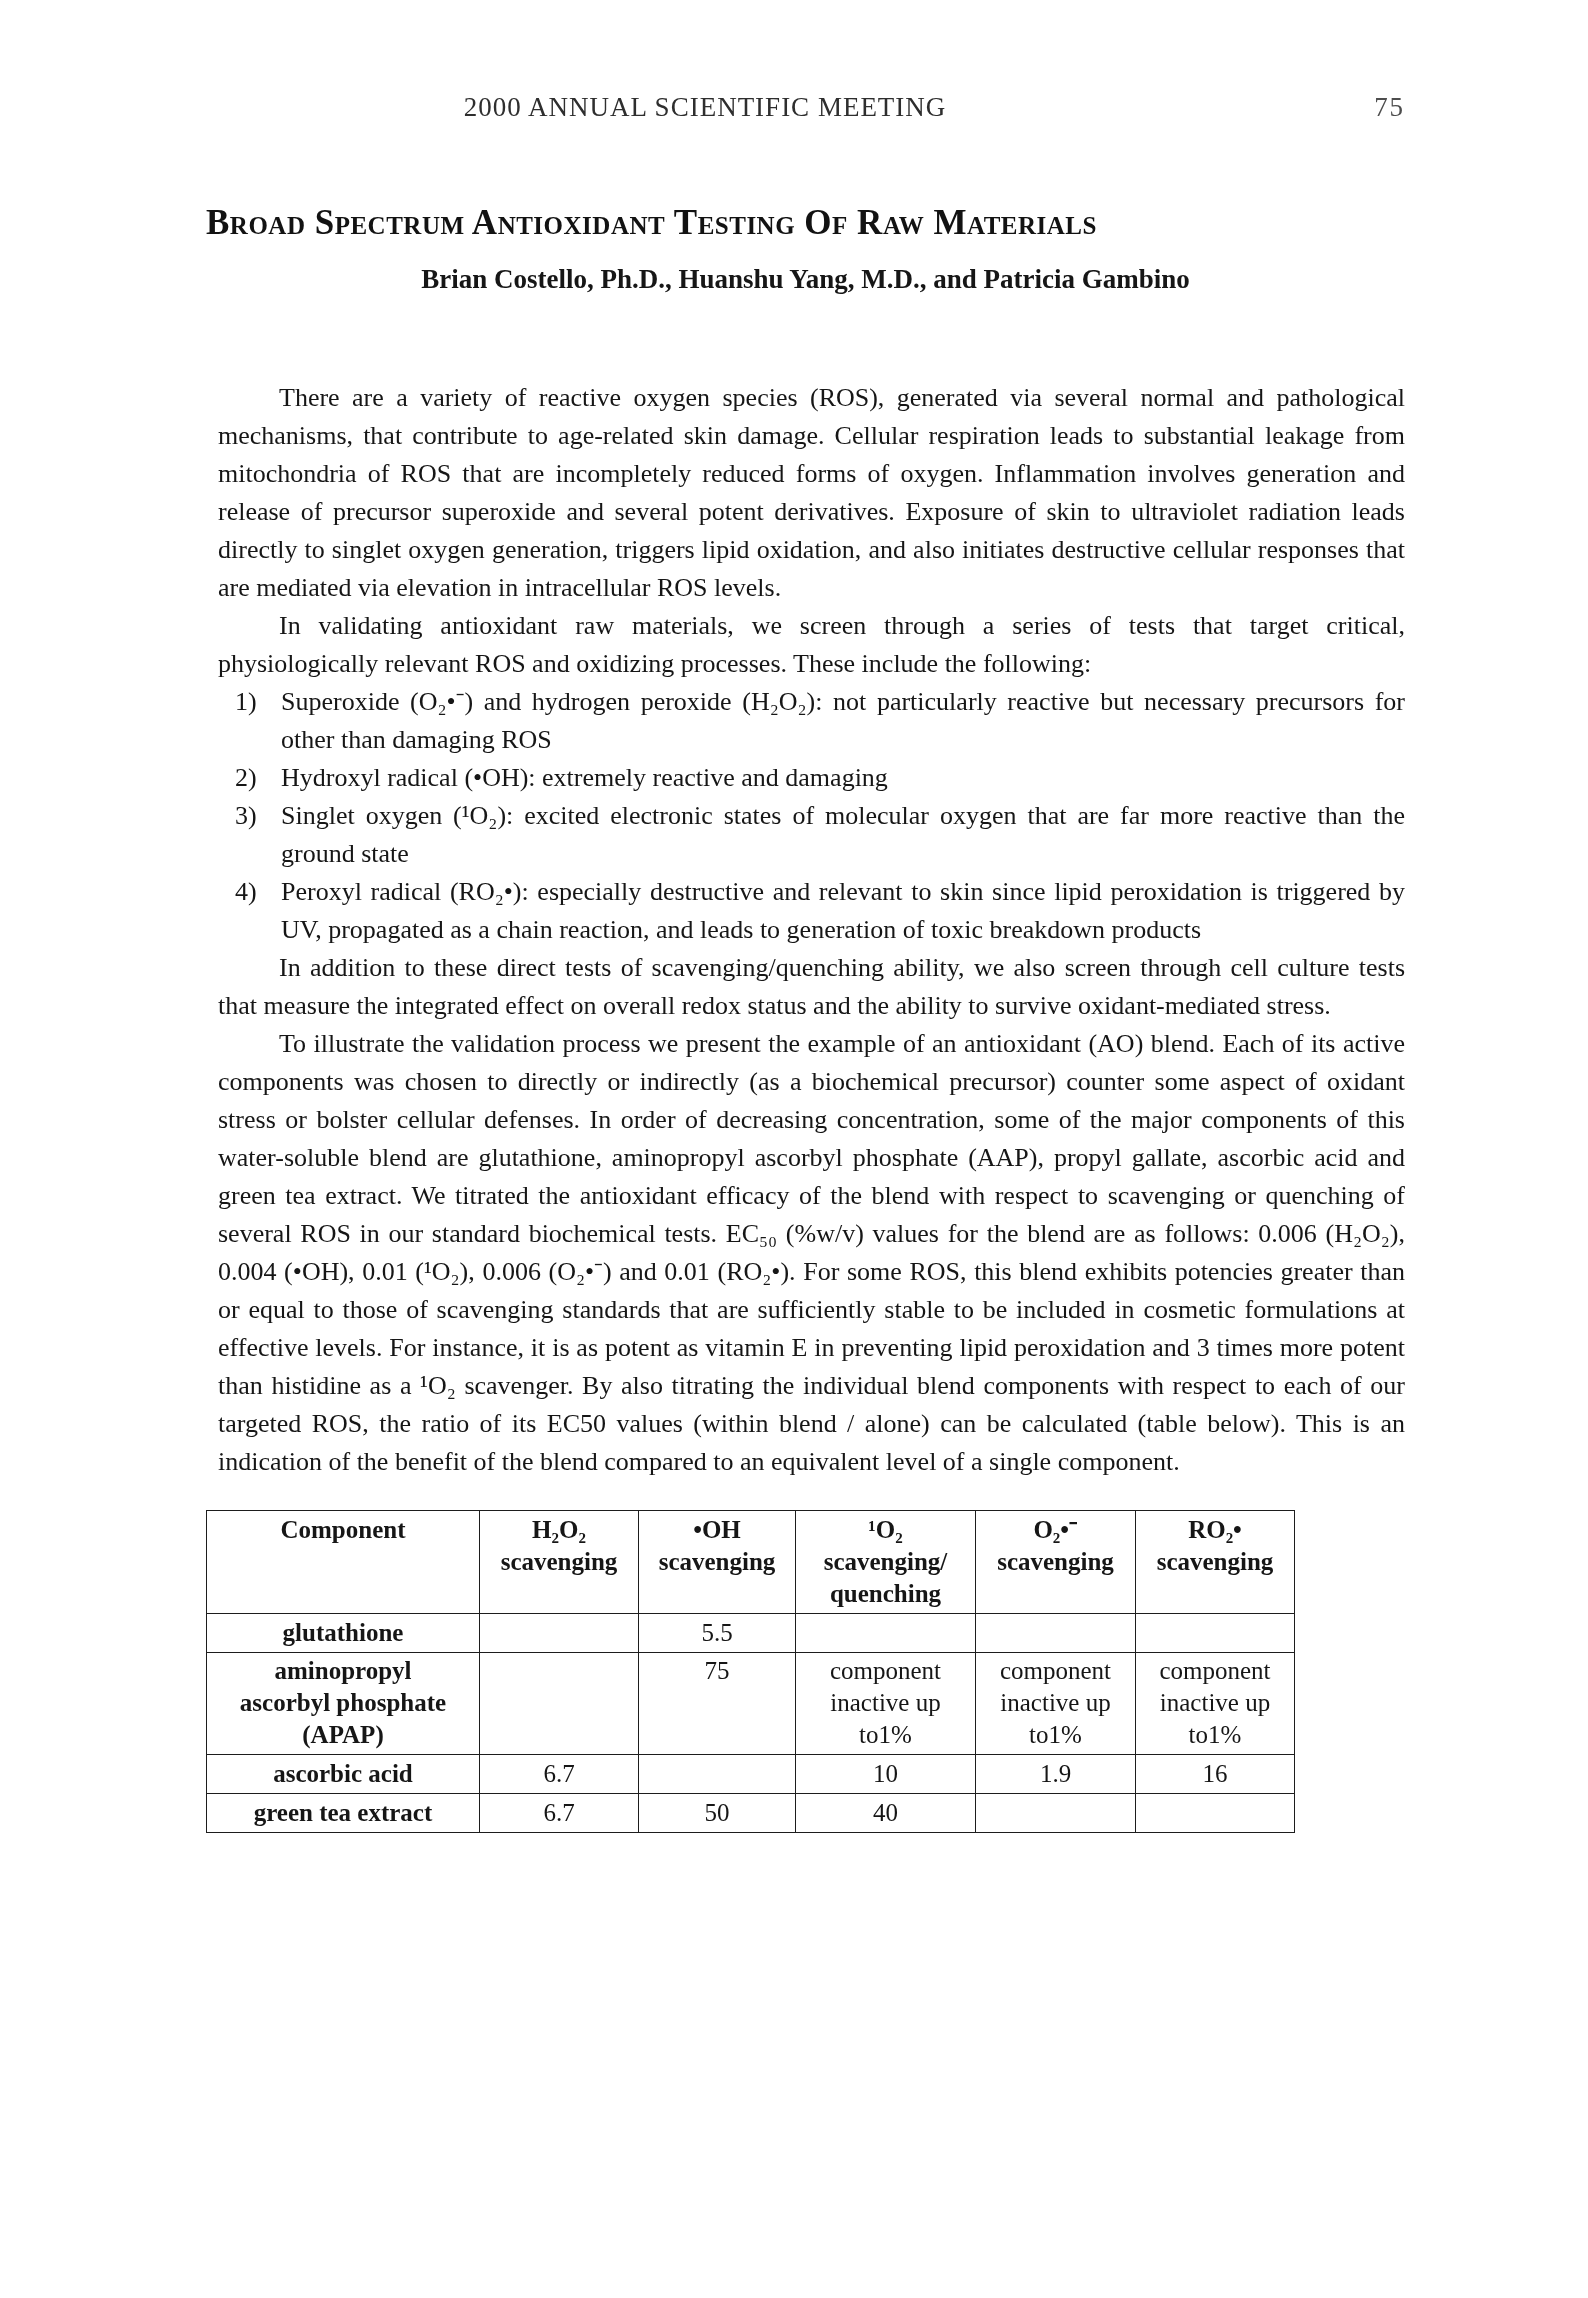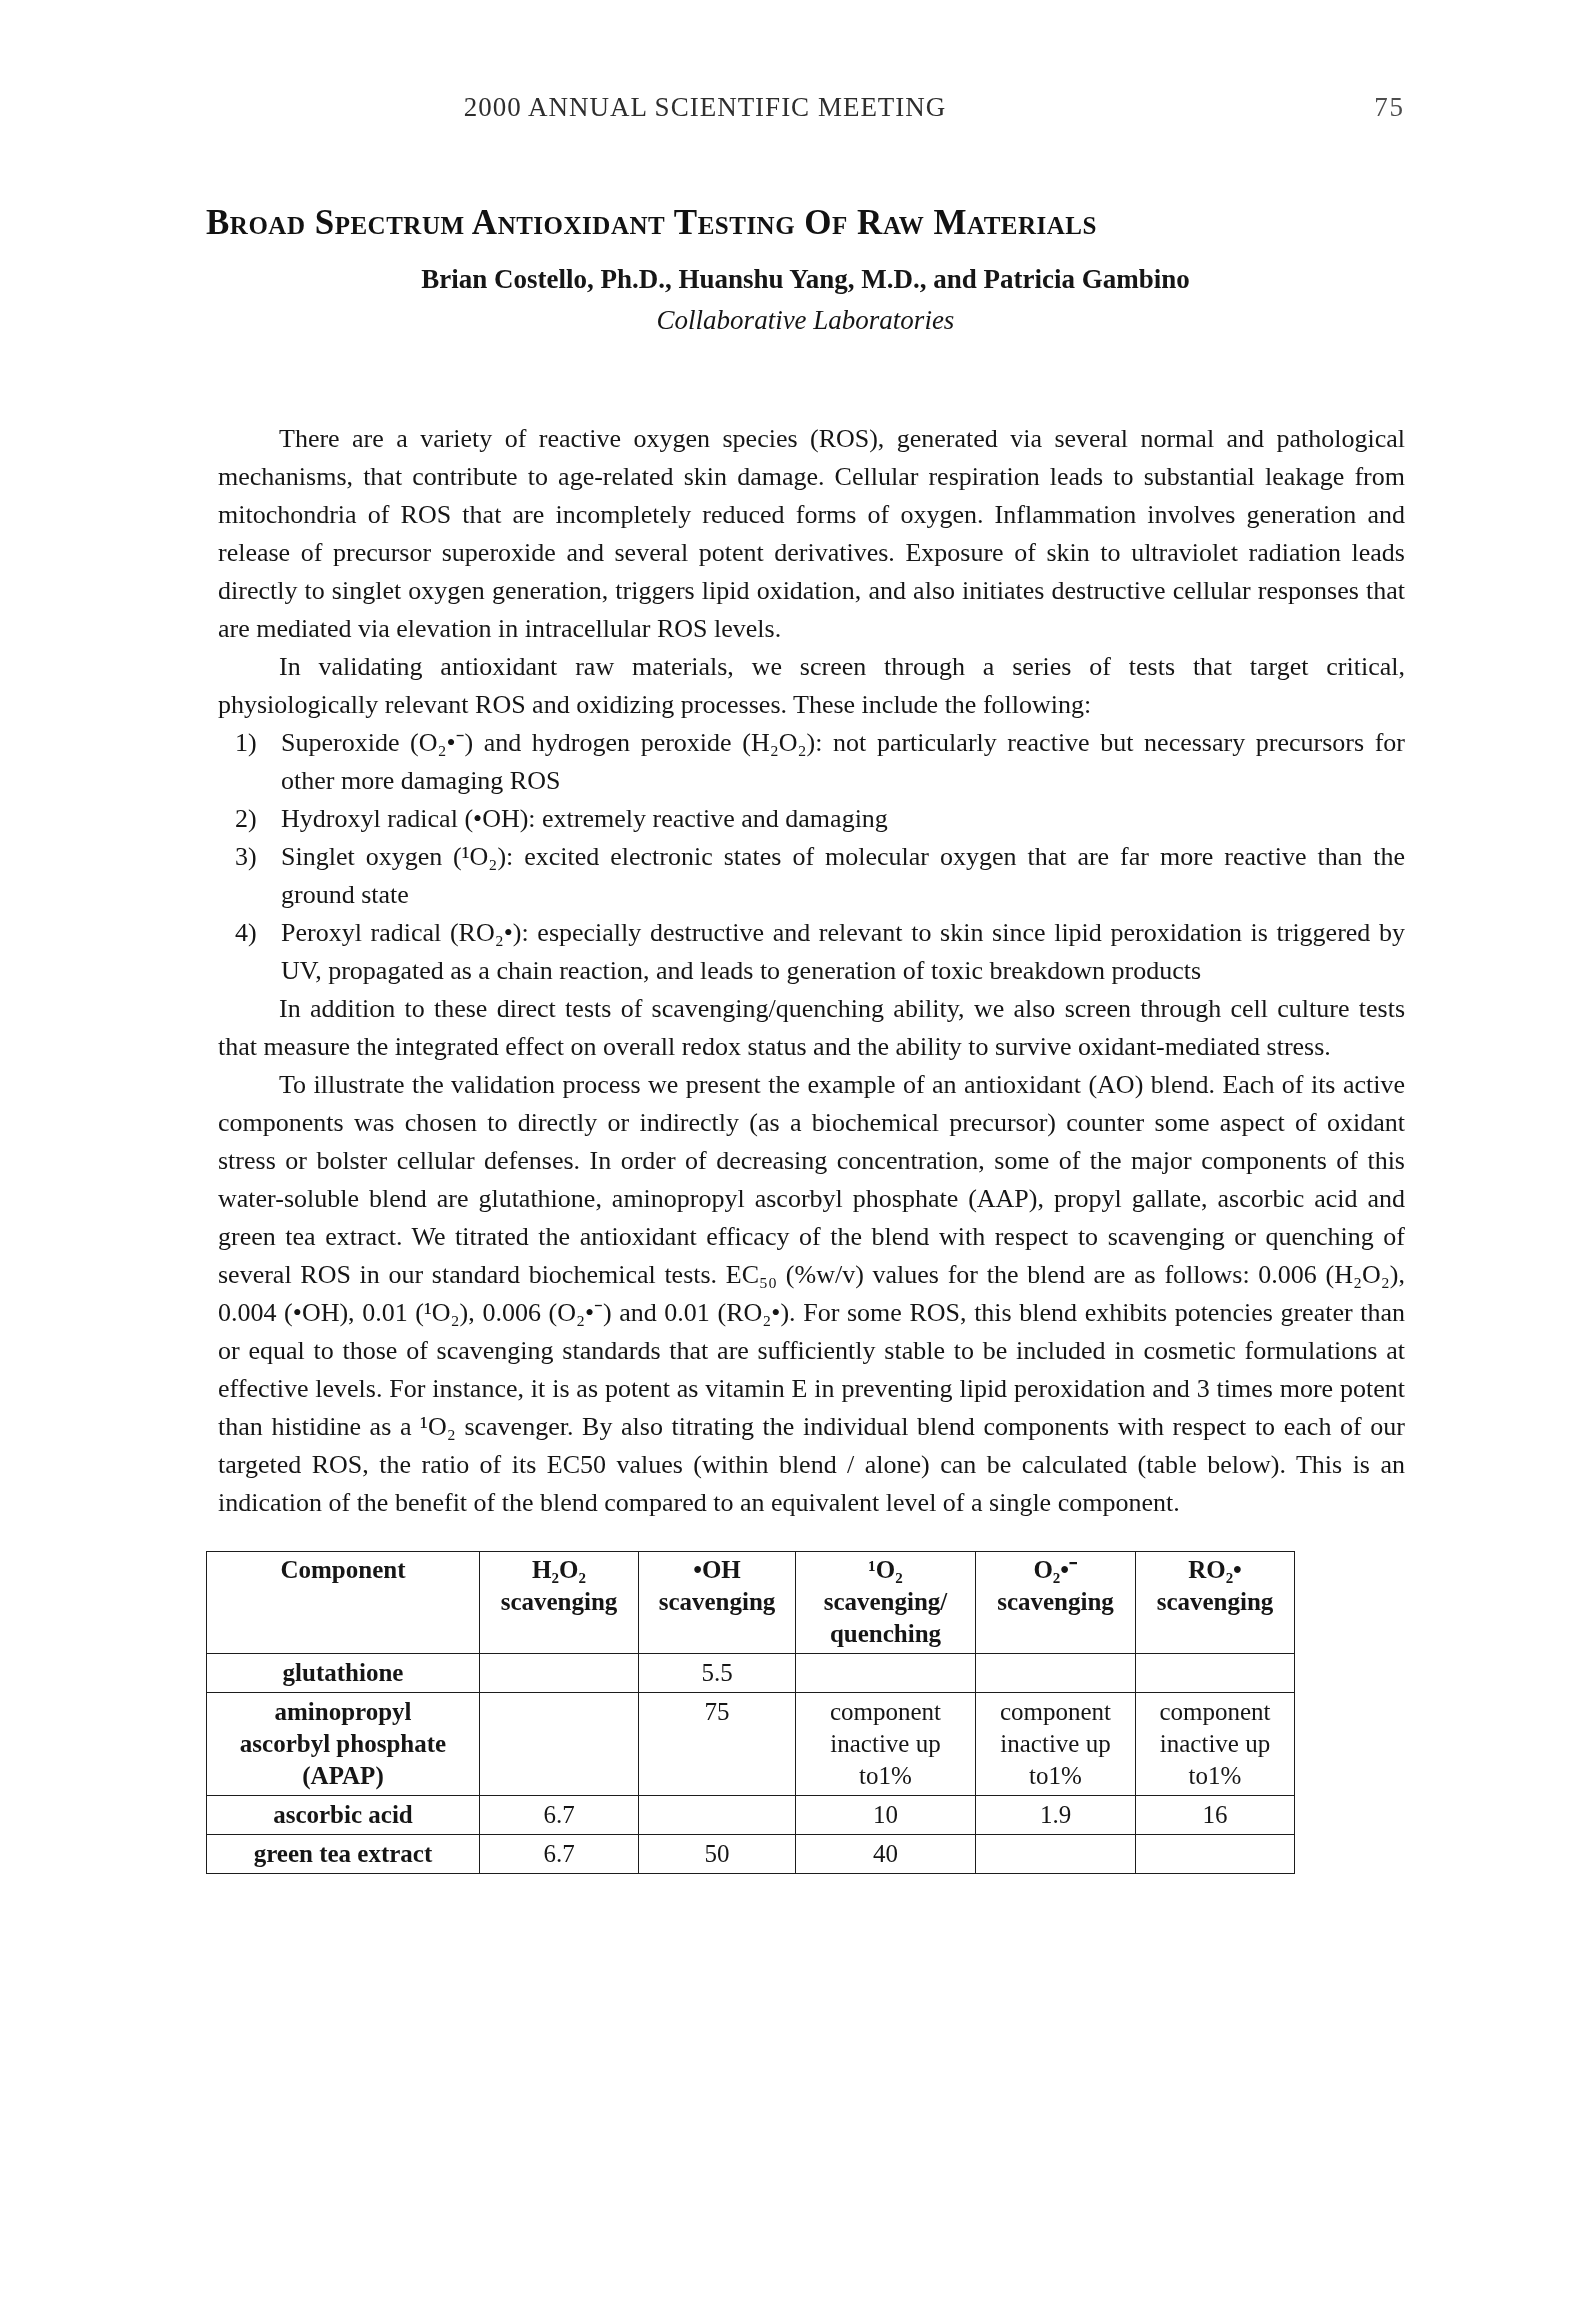--- a/index.html
+++ b/index.html
@@ -119,30 +119,29 @@
 <div class="page">
   <div class="content">
 
     <div class="running-head">
       <span>2000 ANNUAL SCIENTIFIC MEETING</span>
       <span class="pageno">75</span>
     </div>
 
     <h1 class="title">Broad Spectrum Antioxidant Testing Of Raw Materials</h1>
     <div class="authors">Brian Costello, Ph.D., Huanshu Yang, M.D., and Patricia Gambino</div>
-    <div class="affiliation">Collaborative Laboratories</div>
 
     <div class="body-text">
       <p class="para">There are a variety of reactive oxygen species (ROS), generated via several normal and pathological mechanisms, that contribute to age-related skin damage.  Cellular respiration leads to substantial leakage from mitochondria of ROS that are incompletely reduced forms of oxygen.  Inflammation involves generation and release of precursor superoxide and several potent derivatives.  Exposure of skin to ultraviolet radiation leads directly to singlet oxygen generation, triggers lipid oxidation, and also initiates destructive cellular responses that are mediated via elevation in intracellular ROS levels.</p>
       <p class="para">In validating antioxidant raw materials, we screen through a series of tests that target critical, physiologically relevant ROS and oxidizing processes.  These include the following:</p>
 
       <div class="list">
         <div class="list-item">
           <span class="num">1)</span>
-          <span>Superoxide (O₂•⁻) and hydrogen peroxide (H₂O₂):  not particularly reactive but necessary precursors for other more damaging ROS</span>
+          <span>Superoxide (O₂•⁻) and hydrogen peroxide (H₂O₂):  not particularly reactive but necessary precursors for other than damaging ROS</span>
         </div>
         <div class="list-item">
           <span class="num">2)</span>
           <span>Hydroxyl radical (•OH):  extremely reactive and damaging</span>
         </div>
         <div class="list-item">
           <span class="num">3)</span>
           <span>Singlet oxygen (¹O₂):  excited electronic states of molecular oxygen that are far more reactive than the ground state</span>
         </div>
         <div class="list-item">

